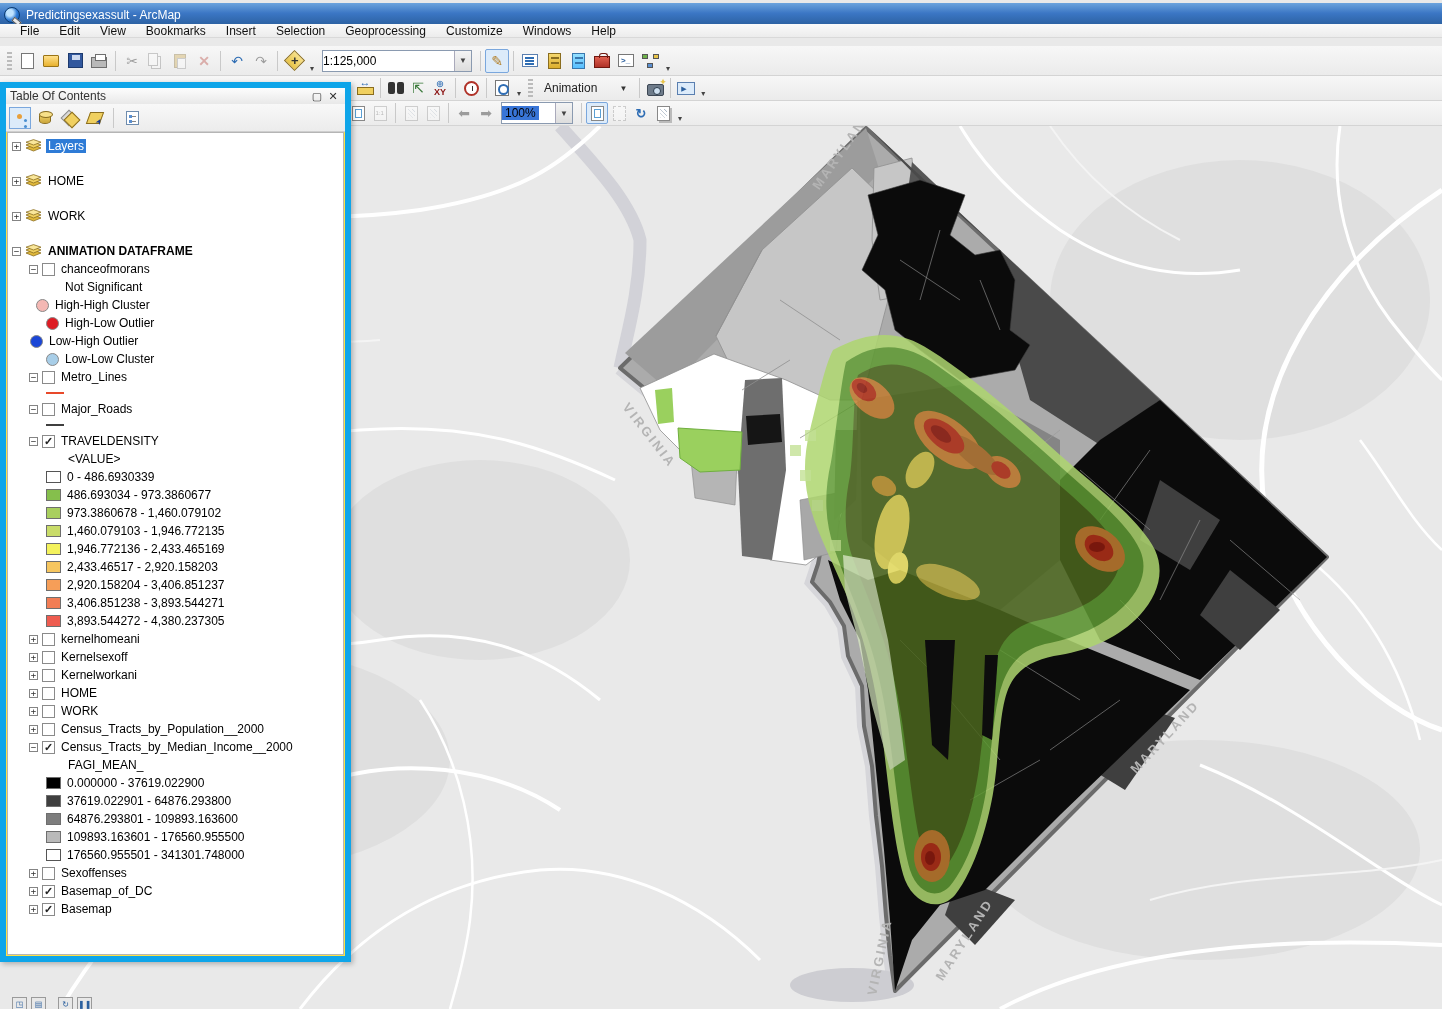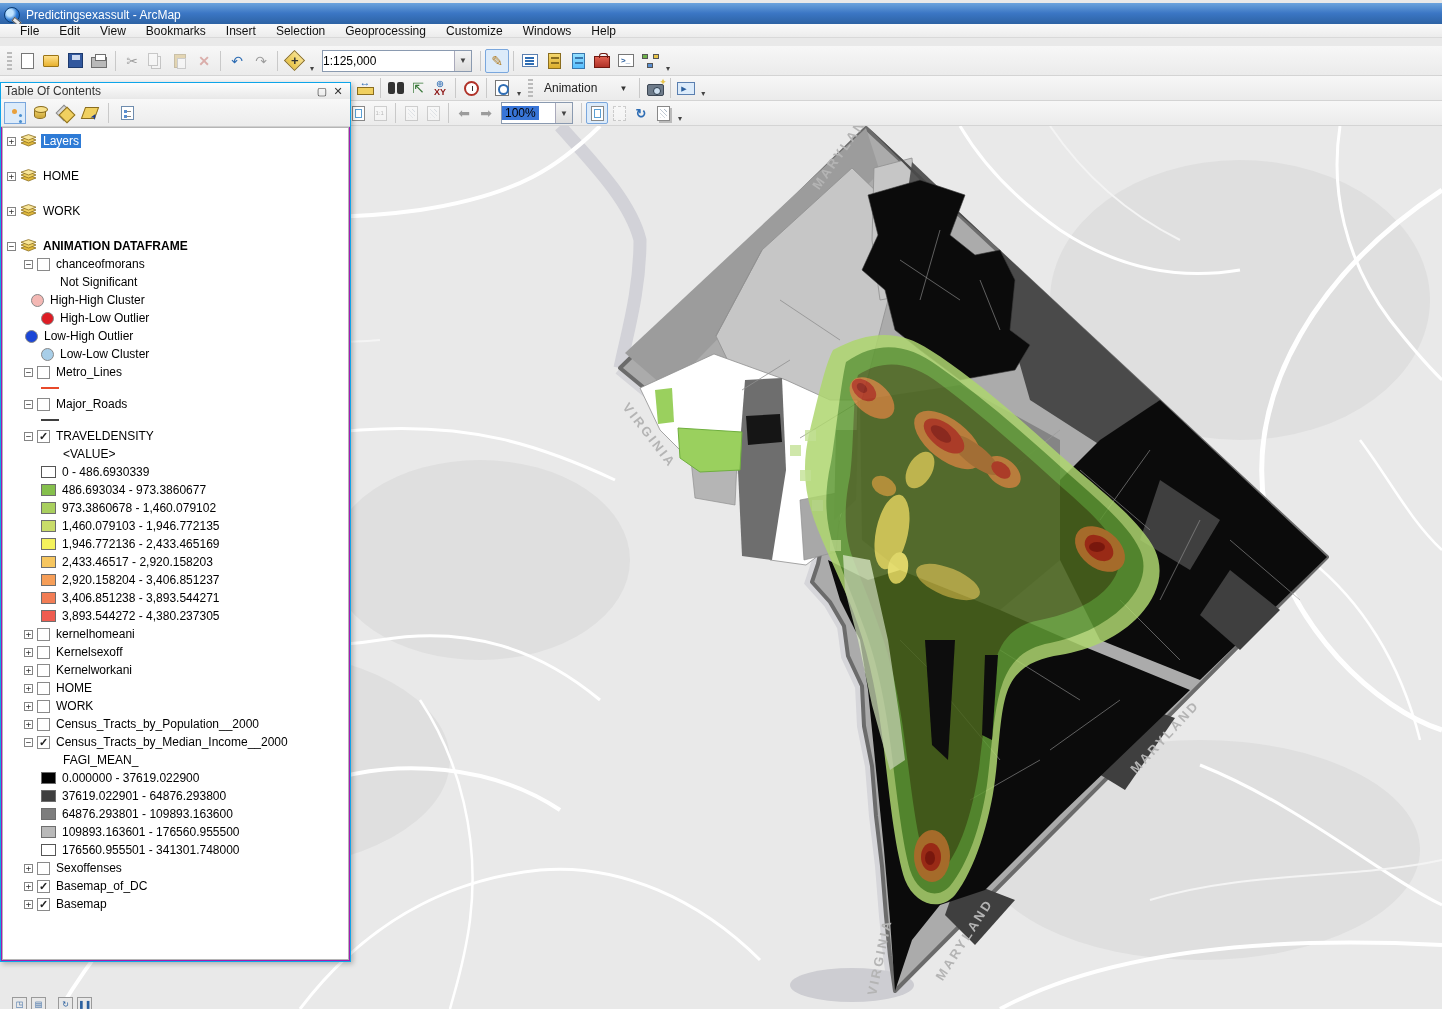--- a/index.html
+++ b/index.html
@@ -96,21 +96,21 @@
   #zoom-combo .val { background:#3875d7; color:#000000; padding:0 3px; }
   .drop-label { display:flex; align-items:center; gap:22px; padding:2px 8px; font-size:12px; color:#222; }
   .drop-label .caret2 { font-size:8px; color:#333; }
   .overflow { font-size:8px; color:#444; margin:0 4px; align-self:flex-end; padding-bottom:2px; }
 
   
   #map-wrap { position:absolute; top:126px; left:0; width:1442px; height:883px; background:#e9e9e9; }
 
   
   #toc { position:absolute; left:0; top:82px; width:351px; height:880px;
-    background:#a21caf; border:1px solid #0ea5e9; box-shadow:2px 2px 5px rgba(0,0,0,.25);
+    background:#fde047; border:6px solid #0ea5e9; box-shadow:2px 2px 5px rgba(0,0,0,.25);
     display:flex; flex-direction:column; }
   #toc-header { height:16px; display:flex; align-items:center; padding:1px 4px;
     font-size:12px; color:#333; background:linear-gradient(#fdfdfd,#e8e8e8); }
   #toc-title { flex:1; }
   .toc-winbtn { width:16px; text-align:center; font-size:11px; color:#333; }
   #toc-toolbar { height:28px; display:flex; align-items:center; gap:3px; padding:0 3px;
     background:linear-gradient(#f8f8f8,#ececec); border-bottom:1px solid #cfcfcf; }
   .toc-tool { width:22px; height:22px; display:flex; align-items:center; justify-content:center;
     border:1px solid transparent; position:relative; }
   .toc-tool.sel { border-color:#7aa7dd; background:#dcebfa; }

